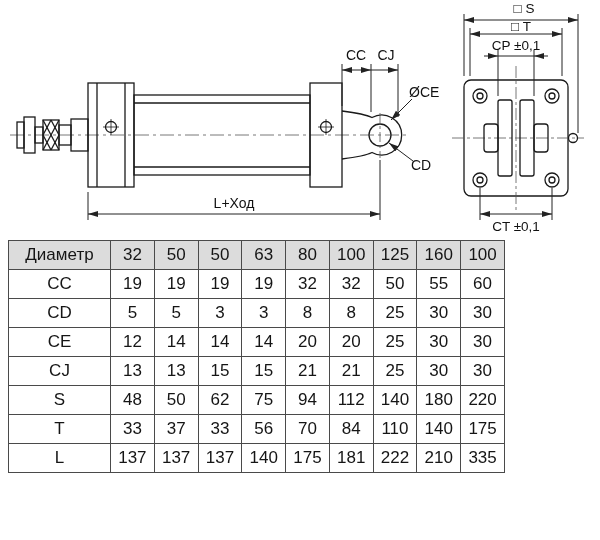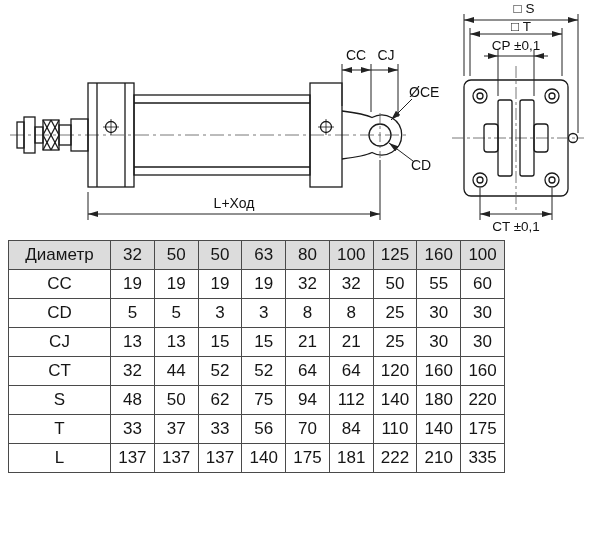--- a/index.html
+++ b/index.html
@@ -221,42 +221,42 @@
           <td>5</td>
           <td>3</td>
           <td>3</td>
           <td>8</td>
           <td>8</td>
           <td>25</td>
           <td>30</td>
           <td>30</td>
         </tr>
         <tr>
+          <td>CE</td>
+          <td>12</td>
+          <td>14</td>
+          <td>14</td>
+          <td>14</td>
+          <td>20</td>
+          <td>20</td>
+          <td>25</td>
+          <td>30</td>
+          <td>30</td>
+        </tr>
+        <tr>
           <td>CJ</td>
           <td>13</td>
           <td>13</td>
           <td>15</td>
           <td>15</td>
           <td>21</td>
           <td>21</td>
           <td>25</td>
           <td>30</td>
           <td>30</td>
-        </tr>
-        <tr>
-          <td>CT</td>
-          <td>32</td>
-          <td>44</td>
-          <td>52</td>
-          <td>52</td>
-          <td>64</td>
-          <td>64</td>
-          <td>120</td>
-          <td>160</td>
-          <td>160</td>
         </tr>
         <tr>
           <td>S</td>
           <td>48</td>
           <td>50</td>
           <td>62</td>
           <td>75</td>
           <td>94</td>
           <td>112</td>
           <td>140</td>

